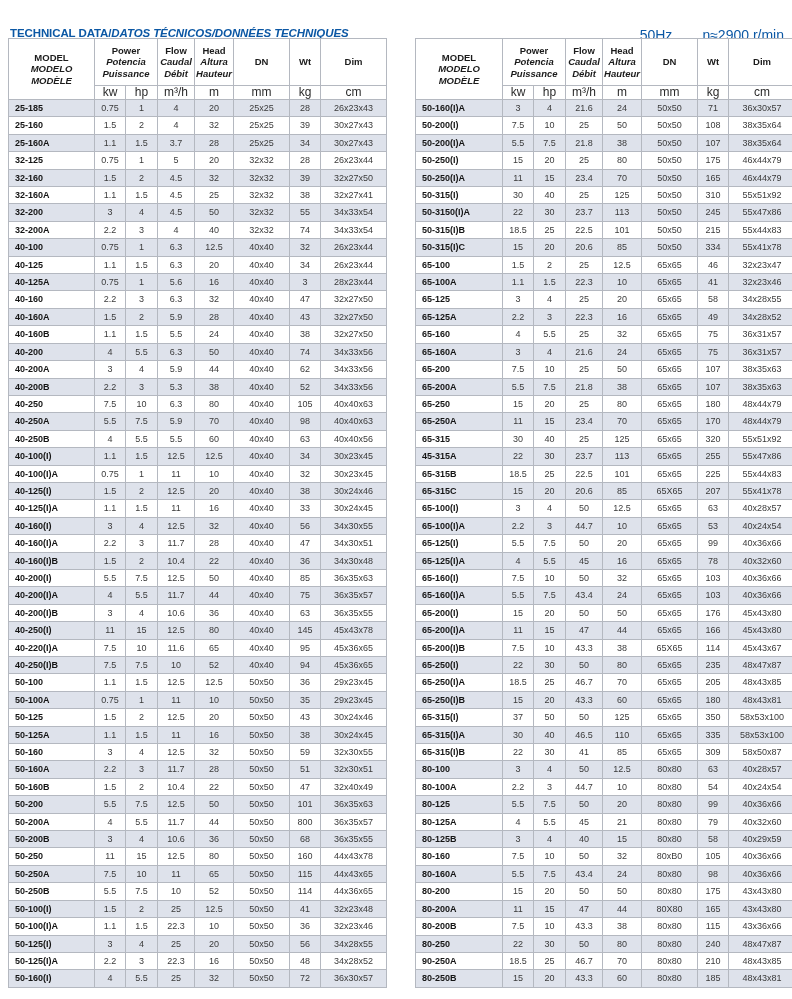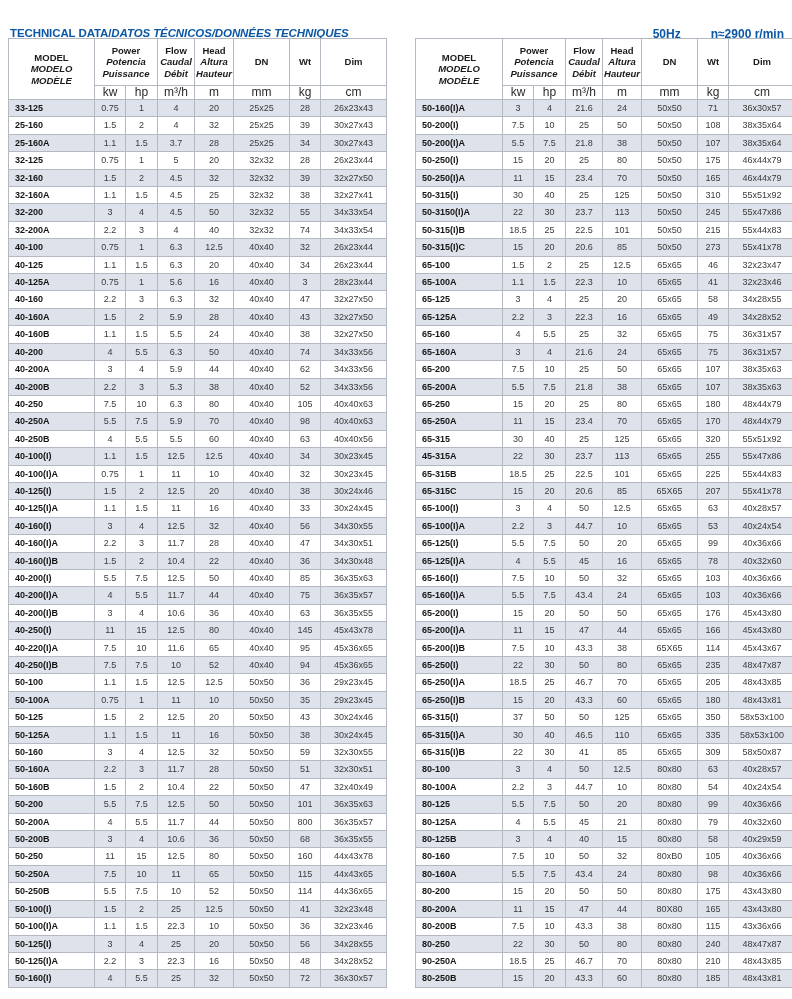--- a/index.html
+++ b/index.html
@@ -6,21 +6,21 @@
   body{
     width:792px;height:999px;position:relative;background:#ffffff;
     font-family:"Liberation Sans", sans-serif;color:#222;overflow:hidden;
   }
   .topbar{
     position:absolute;top:3px;left:10px;right:6px;
     display:flex;justify-content:space-between;align-items:flex-start;margin-top:24px;
   }
   .page-title{font-size:11.5px;font-weight:700;color:#0b57a4;letter-spacing:-0.1px;white-space:nowrap;}
   .page-title .it{font-style:italic;}
-  .top-right{display:flex;gap:30px;font-size:12px;font-weight:700;color:#0b57a4;margin-right:2px;text-align:center;}
+  .top-right{display:flex;gap:30px;font-size:14px;font-weight:400;color:#0b57a4;margin-right:2px;text-align:center;}
   .tables-wrap{
     position:absolute;top:38px;left:8px;display:flex;gap:28px;justify-content:flex-end;
   }
   table.pump{
     border-collapse:collapse;table-layout:fixed;width:378px;
     font-size:9px;background:#fff;border:1.5px solid #7f8288;
   }
   table.pump th, table.pump td{
     border:1px solid #b4b8c0;padding:0;overflow:hidden;white-space:nowrap;
   }
@@ -99,21 +99,21 @@
         <th>hp</th>
         <th>m³/h</th>
         <th>m</th>
         <th>mm</th>
         <th>kg</th>
         <th>cm</th>
       </tr>
     </thead>
     <tbody>
         <tr>
-          <td class="model">33-125</td>
+          <td class="model">25-185</td>
           <td>0.75</td>
           <td>1</td>
           <td>4</td>
           <td>20</td>
           <td>25x25</td>
           <td>28</td>
           <td>26x23x43</td>
         </tr>
         <tr>
           <td class="model">25-160</td>
@@ -752,21 +752,21 @@
           <td>215</td>
           <td>55x44x83</td>
         </tr>
         <tr>
           <td class="model">50-315(I)C</td>
           <td>15</td>
           <td>20</td>
           <td>20.6</td>
           <td>85</td>
           <td>50x50</td>
-          <td>273</td>
+          <td>334</td>
           <td>55x41x78</td>
         </tr>
         <tr>
           <td class="model">65-100</td>
           <td>1.5</td>
           <td>2</td>
           <td>25</td>
           <td>12.5</td>
           <td>65x65</td>
           <td>46</td>

